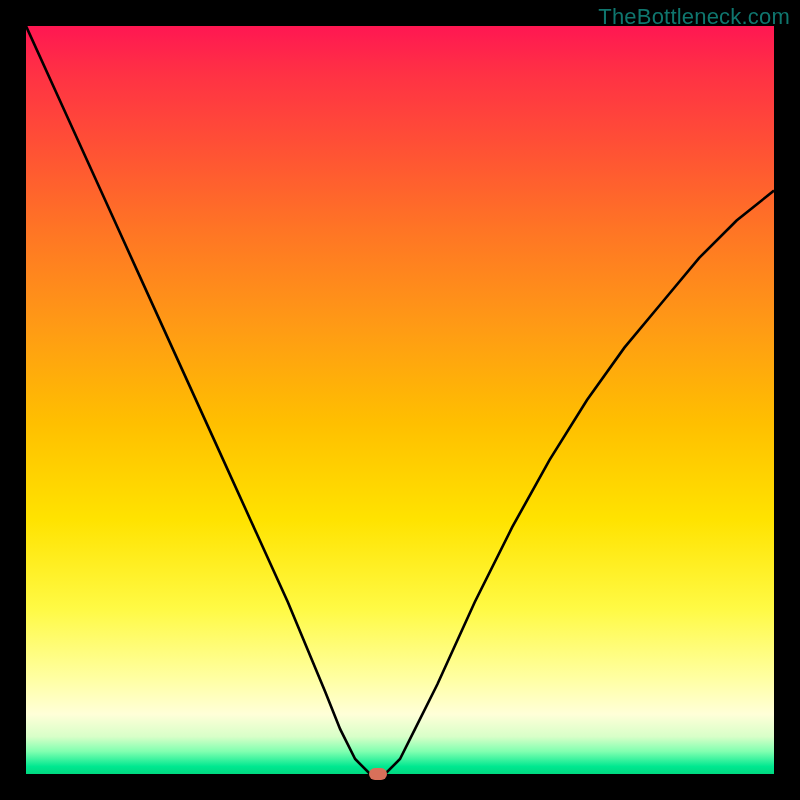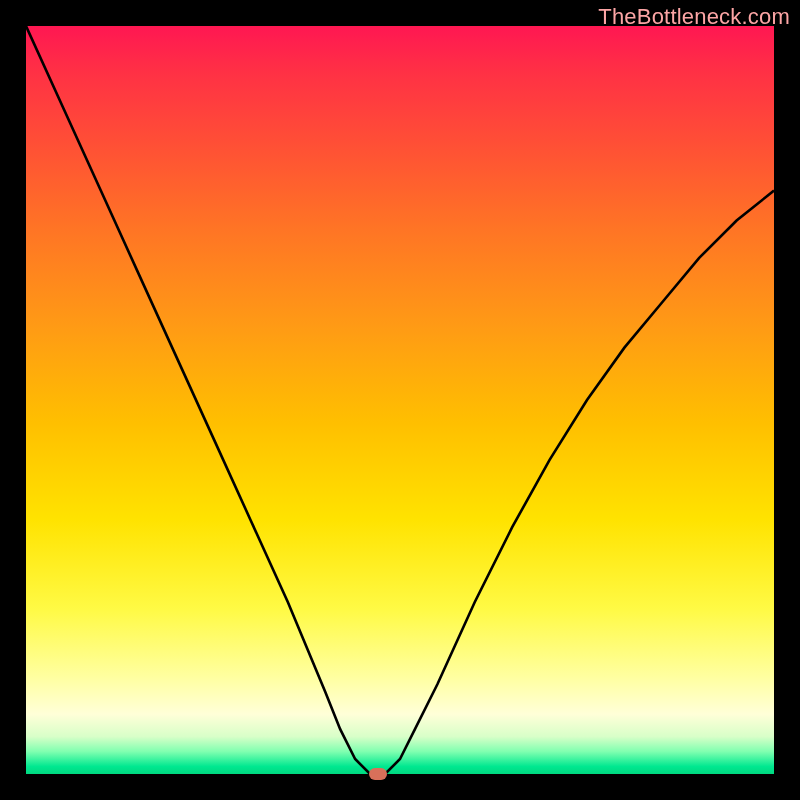--- a/index.html
+++ b/index.html
@@ -43,21 +43,21 @@
     position: absolute;
     left: 0;
     top: 0;
     width: 748px;
     height: 748px;
   }
   .watermark {
     position: absolute;
     top: 4px;
     right: 10px;
-    color: #fca5a5;
+    color: #0f766e;
     font-size: 22px;
     font-weight: 500;
     letter-spacing: 0.2px;
   }
   .marker {
     position: absolute;
     width: 18px;
     height: 12px;
     background: #d8705a;
     border-radius: 6px;

